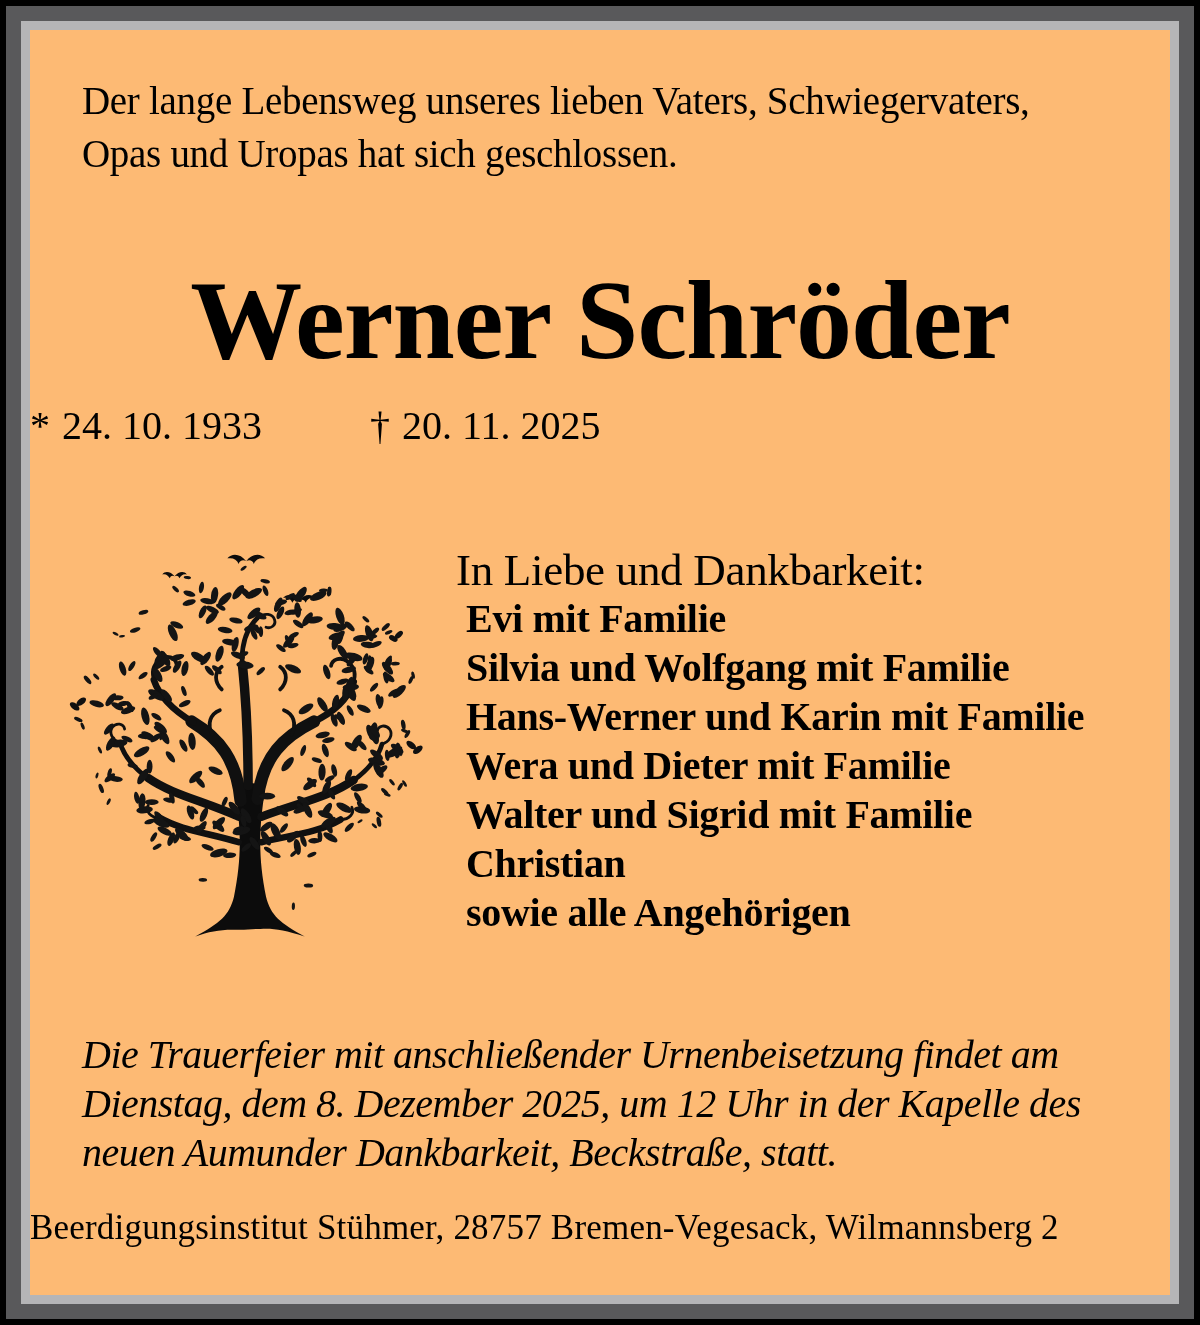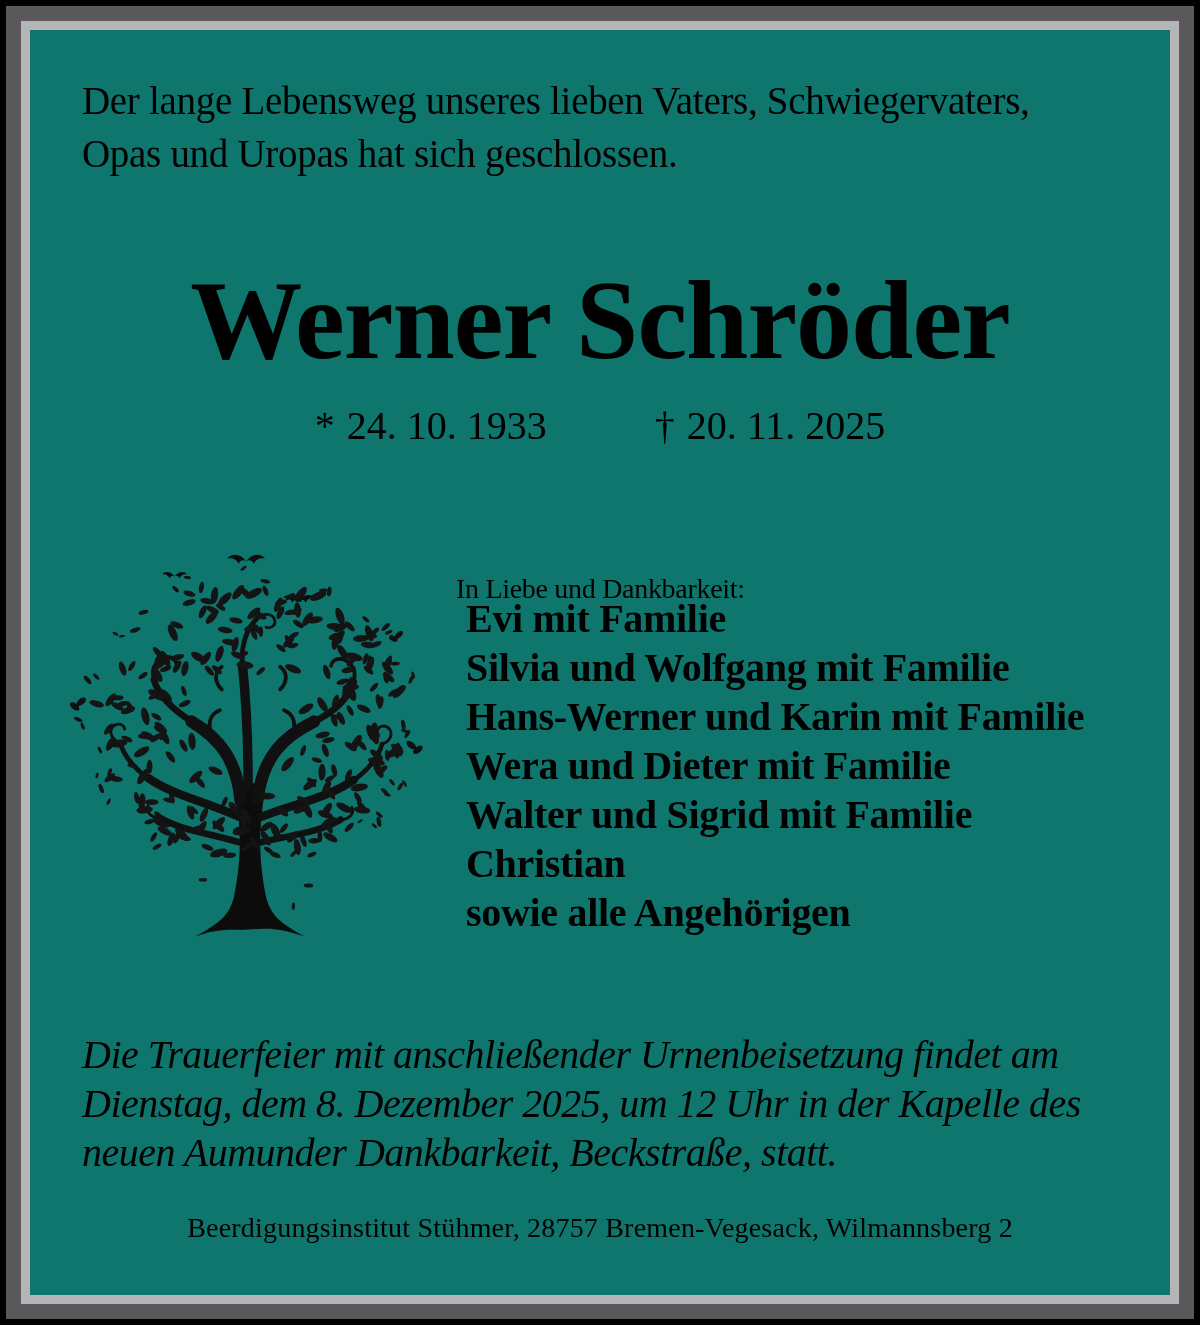--- a/index.html
+++ b/index.html
@@ -10,63 +10,63 @@
     overflow: hidden;
   }
   body {
     position: relative;
     background: #000000;
     font-family: "Liberation Serif", serif;
     color: #000000;
   }
   .frame-dark  { position: absolute; inset: 6px;  background: #59595b; }
   .frame-light { position: absolute; inset: 21px; background: #b5b5b7; }
-  .content     { position: absolute; inset: 30px; background: #0f766e; }
+  .content     { position: absolute; inset: 30px; background: #fdba74; }
 
   .intro {
     position: absolute; left: 52px; top: 44px;
     font-size: 39px; line-height: 53px; letter-spacing: -0.3px;
     white-space: nowrap;
   }
   .name {
     position: absolute; left: 0; right: 0; top: 230px;
     text-align: center;
     font-size: 112px; font-weight: bold; line-height: 120px;
     letter-spacing: -1px;
   }
   .dates {
     position: absolute; left: 0; right: 0; top: 372px;
-    display: flex; justify-content: center; gap: 108px;
+    display: flex; justify-content: flex-start; gap: 108px;
     font-size: 40px; line-height: 48px;
   }
   .date-sym { display: inline-block; margin-right: 12px; }
   .tree {
     position: absolute; left: 24px; top: 518px;
     width: 392px; height: 396px;
   }
   .dedication {
-    position: absolute; left: 426px; top: 535px;
-    font-size: 28px; line-height: 48px; letter-spacing: -0.3px;
+    position: absolute; left: 426px; top: 516px;
+    font-size: 45px; line-height: 48px; letter-spacing: -0.3px;
     white-space: nowrap;
   }
   .mourners {
     position: absolute; left: 436px; top: 564px;
     font-size: 40px; font-weight: bold; line-height: 49px;
     letter-spacing: -0.3px; white-space: nowrap;
   }
   .funeral {
     position: absolute; left: 52px; top: 1000px;
     font-size: 40px; line-height: 49px; letter-spacing: -0.5px;
     white-space: nowrap;
     font-style: italic;
   }
   .undertaker {
     position: absolute; left: 0; right: 0; top: 1176px;
-    text-align: center;
-    font-size: 28px; line-height: 44px; letter-spacing: 0.2px;
+    text-align: left;
+    font-size: 35px; line-height: 44px; letter-spacing: 0.2px;
     white-space: nowrap;
     font-family: Liberation Serif, serif;
   }
 </style>
 </head>
 <body>
 
 <div class="frame-dark"></div>
 <div class="frame-light"></div>
 

